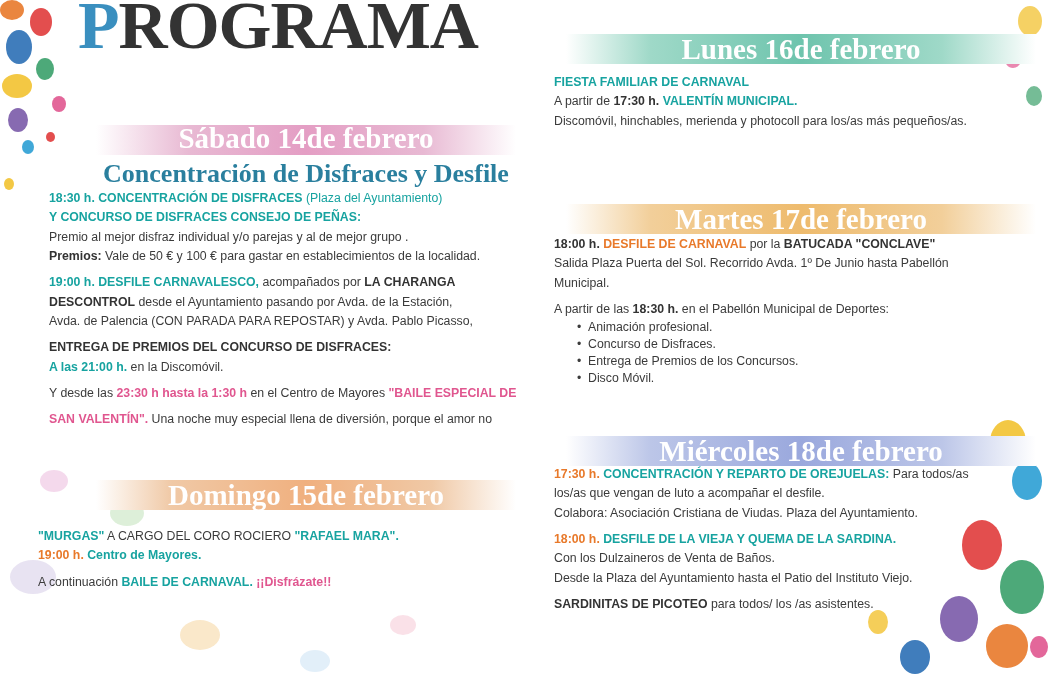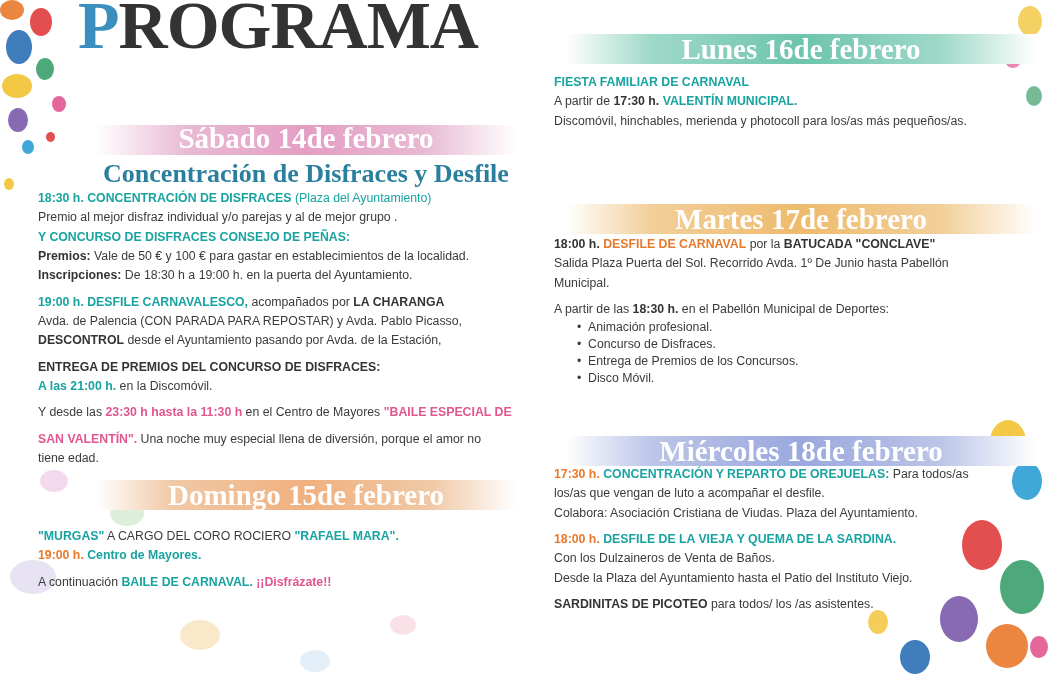--- a/index.html
+++ b/index.html
@@ -185,38 +185,36 @@
     </div>
 
     <div style="position:absolute;left:96px;top:125px;width:420px;">
       <div class="banner banner-sab">
         <span class="strong" style="color:#ffffff">Sábado 14</span>
           <span class="light" style="color:#ffffff"> de febrero</span>
       </div>
       <div class="subtitle-sab">Concentración de Disfraces y Desfile</div>
     </div>
 
-    <div class="body-block pad-left" style="position:absolute;left:24px;top:190px;width:490px;" id="sat-body">
+    <div class="body-block pad-left" style="position:absolute;left:35px;top:190px;width:490px;" id="sat-body">
         <p><span class="teal-b">18:30 h. </span><span class="teal-b">CONCENTRACIÓN DE DISFRACES </span><span class="teal">(Plaza del Ayuntamiento)</span></p>
+        <p><span class="teal-b">Y CONCURSO DE DISFRACES CONSEJO DE PEÑAS:</span></p>
         <p><span>Premio al mejor disfraz individual y/o parejas y al de mejor grupo .</span></p>
-        <p><span class="teal-b">Y CONCURSO DE DISFRACES CONSEJO DE PEÑAS:</span></p>
         <p><span class="dark-b">Premios:</span><span> Vale de 50 € y 100 € para gastar en establecimientos de la localidad.</span></p>
-        <p><span class="dark-b">Inscripciones:</span><span> De 18:30 h a 19:00 h. en la puerta del Ayuntamiento.</span></p>
         <div class="gap"></div>
         <p><span class="teal-b">19:00 h. </span><span class="teal-b">DESFILE CARNAVALESCO,</span><span> acompañados por </span><span class="dark-b">LA CHARANGA</span></p>
+        <p><span class="dark-b">DESCONTROL</span><span> desde el Ayuntamiento pasando por Avda. de la Estación,</span></p>
         <p><span>Avda. de Palencia (CON PARADA PARA REPOSTAR) y Avda. Pablo Picasso,</span></p>
-        <p><span class="dark-b">DESCONTROL</span><span> desde el Ayuntamiento pasando por Avda. de la Estación,</span></p>
         <div class="gap"></div>
         <p><span class="dark-b">ENTREGA DE PREMIOS DEL CONCURSO DE DISFRACES:</span></p>
         <p><span class="teal-b">A las 21:00 h.</span><span> en la Discomóvil.</span></p>
         <div class="gap"></div>
-        <p><span>Y desde las </span><span class="pink-b">23:30 h hasta la 11:30 h</span><span> en el Centro de Mayores </span><span class="pink-b">"BAILE ESPECIAL DE</span></p>
+        <p><span>Y desde las </span><span class="pink-b">23:30 h hasta la 1:30 h</span><span> en el Centro de Mayores </span><span class="pink-b">"BAILE ESPECIAL DE</span></p>
         <div class="gap"></div>
         <p><span class="pink-b">SAN VALENTÍN".</span><span> Una noche muy especial llena de diversión, porque el amor no</span></p>
-        <p><span>tiene edad.</span></p>
       </div>
 
     <div style="position:absolute;left:96px;top:480px;width:420px;">
       <div class="banner banner-dom">
         <span class="strong" style="color:#ffffff">Domingo 15</span>
           <span class="light" style="color:#ffffff"> de febrero</span>
       </div>
     </div>
 
     <div class="body-block pad-left" style="position:absolute;left:24px;top:528px;width:490px;" id="sun-body">

